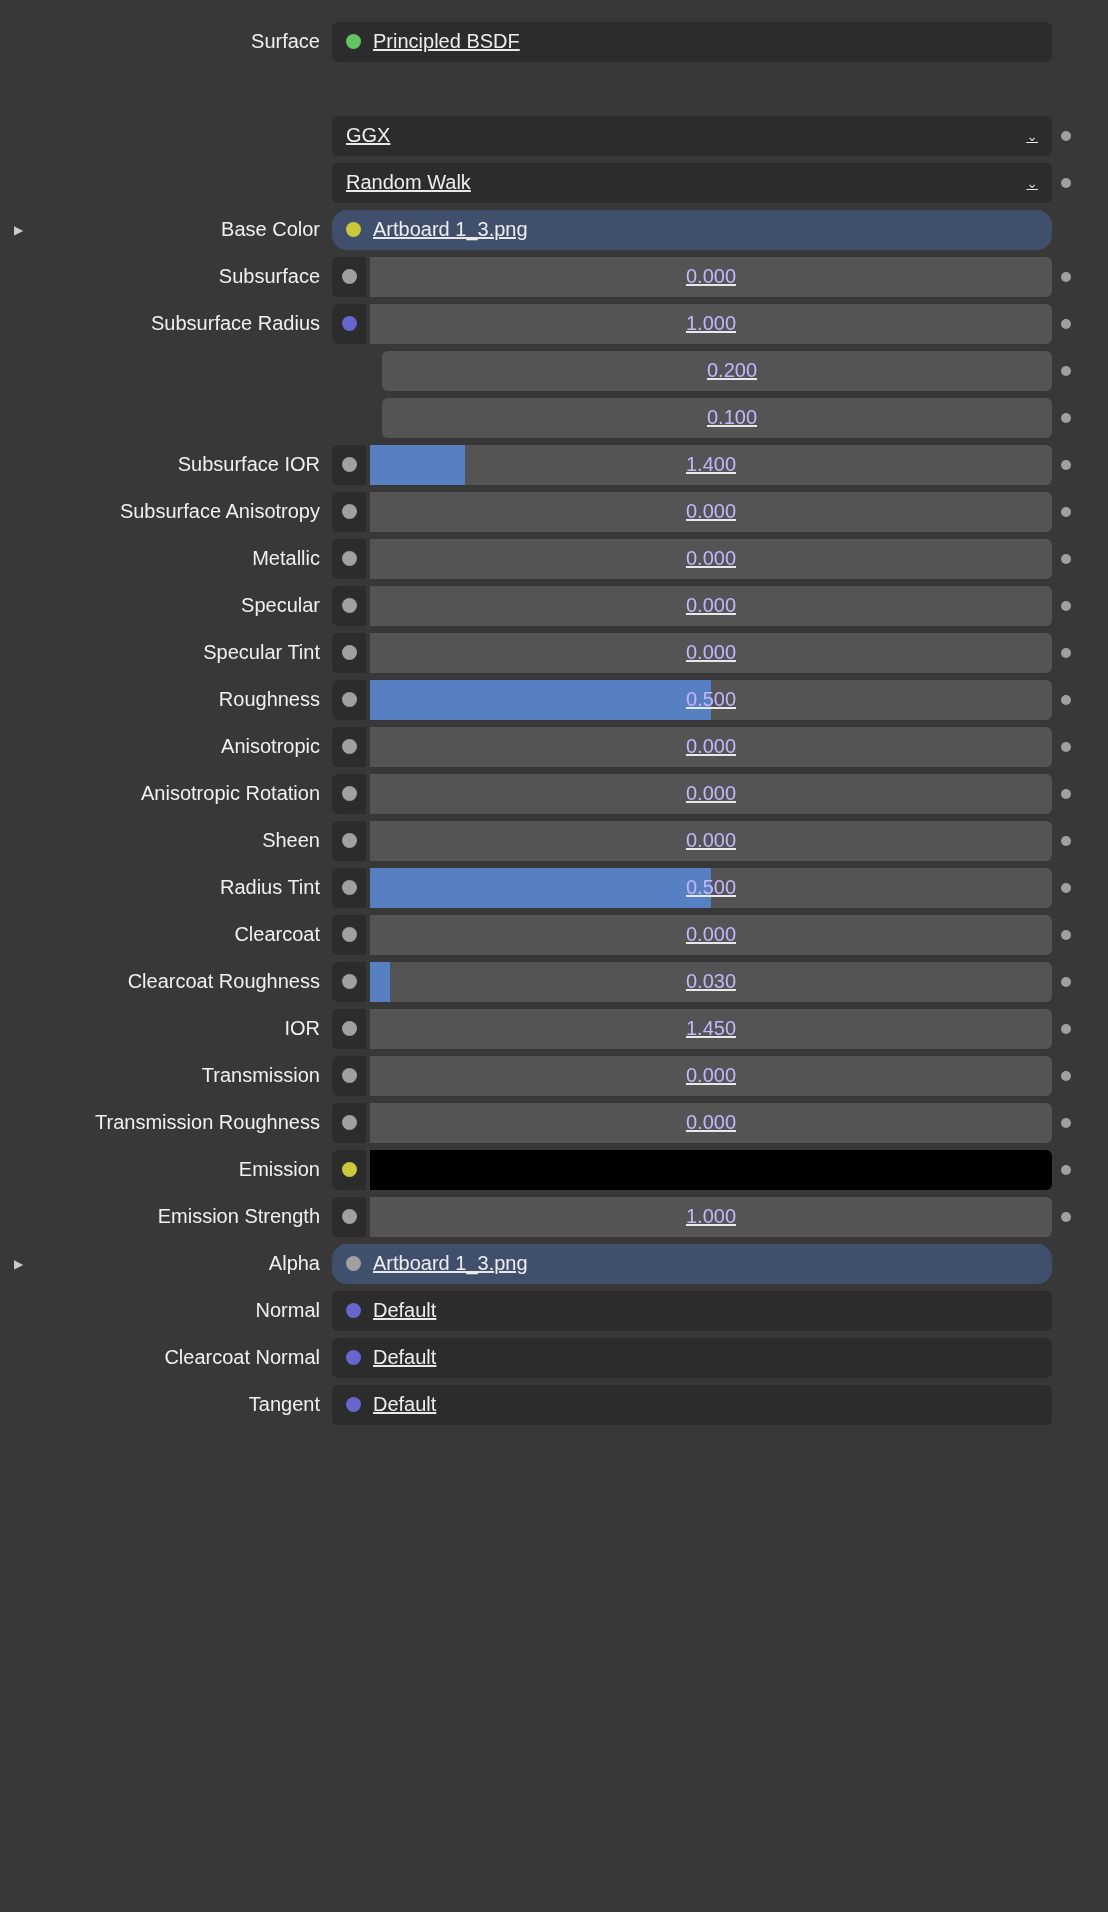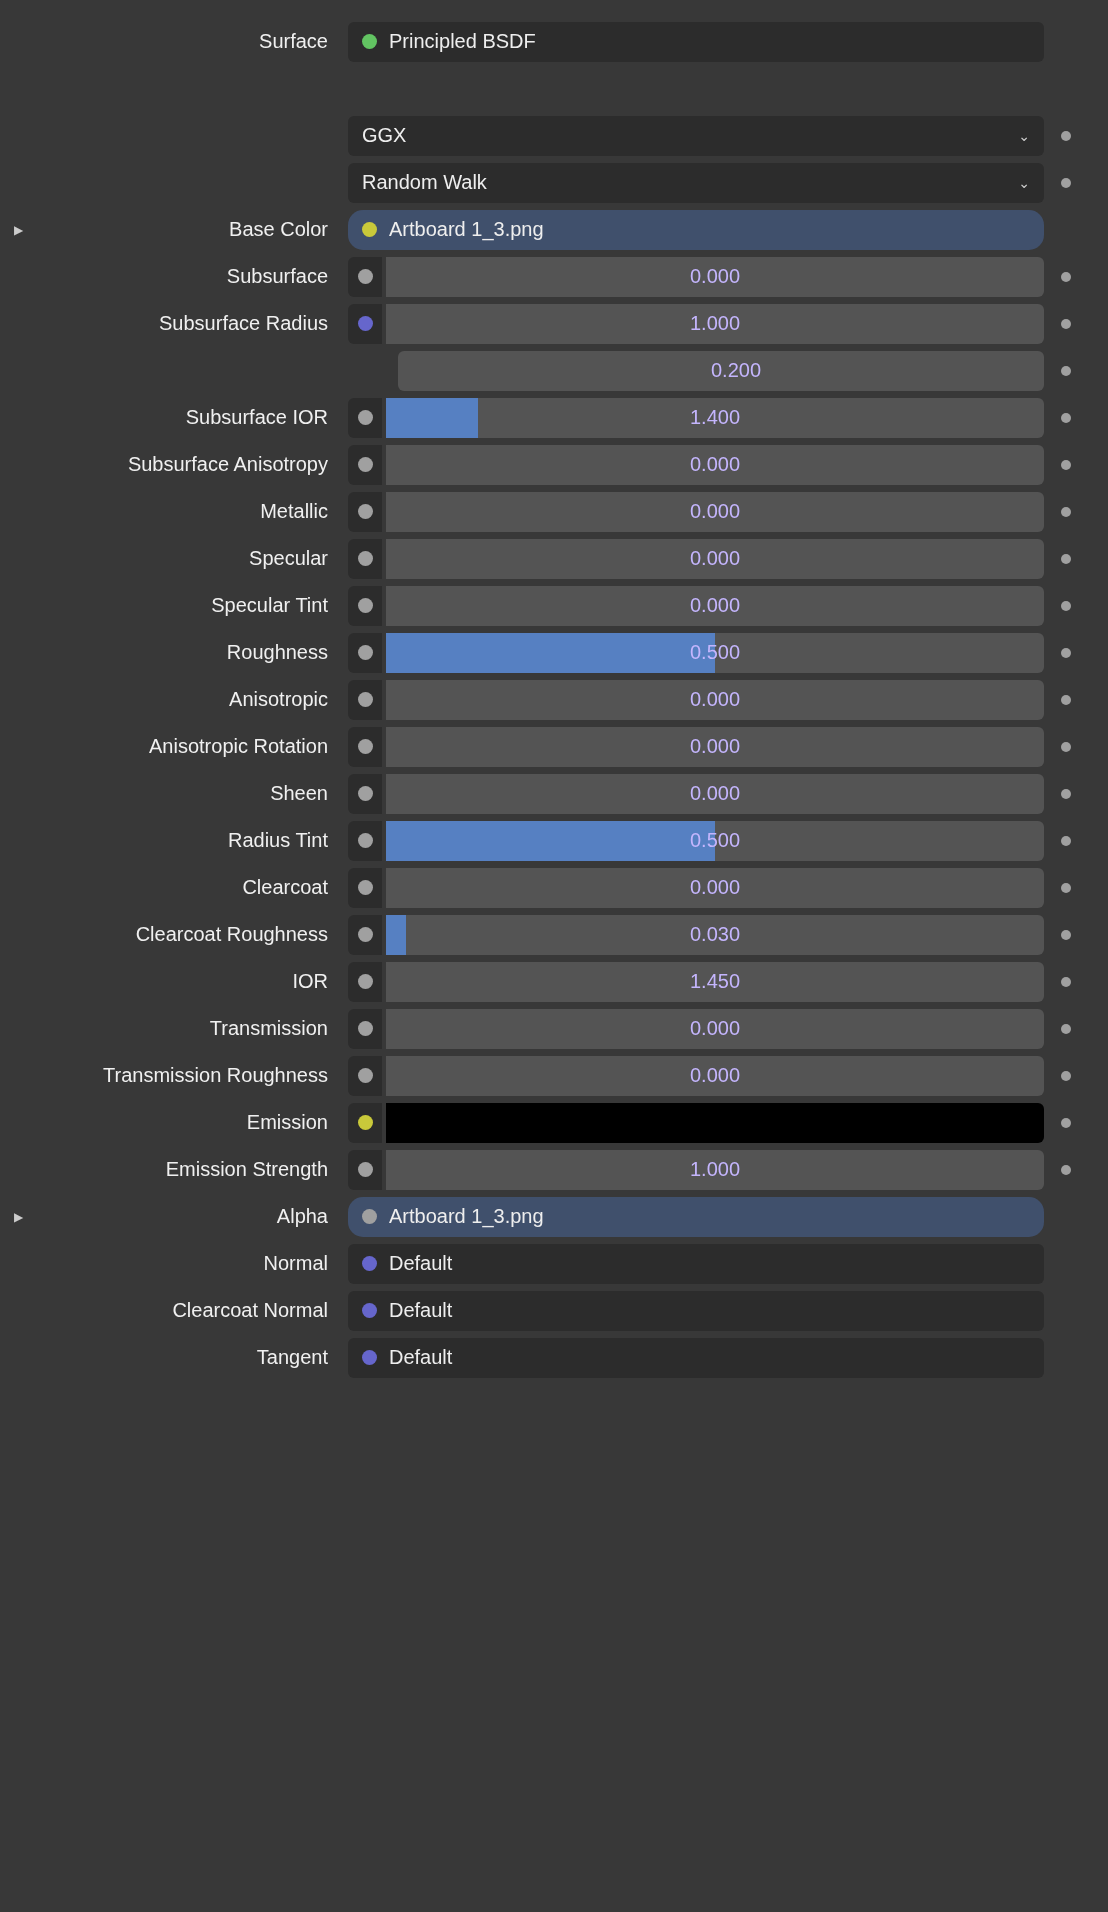--- a/index.html
+++ b/index.html
@@ -8,41 +8,42 @@
     font-family: -apple-system, BlinkMacSystemFont, "Segoe UI", sans-serif;
     font-size: 20px;
     color: #e8e8e8;
     width: 1108px;
     padding: 18px 28px 30px 4px;
   }
   .row {
     display: flex;
     align-items: center;
     height: 47px;
-    gap: 8px;
+    gap: 0;
   }
   .expand-col {
     width: 40px;
     display: flex;
     align-items: center;
     justify-content: flex-start;
     padding-left: 10px;
   }
   .label-col {
     width: 288px;
     text-align: right;
     padding-right: 12px;
     color: #f0f0f0;
     font-size: 20px;
   }
   .field-col {
     flex: 1;
     display: flex;
     align-items: flex-end;
     gap: 2px;
+    text-decoration: underline;
   }
   .anim-col {
     width: 28px;
     display: flex;
     align-items: center;
     justify-content: center;
   }
   .socket {
     width: 10px;
     height: 10px;
@@ -225,20 +226,33 @@
         <div class="value-box value-box-noconn">
           <span class="value-text">0.200</span>
         </div>
       </div>
       <div class="anim-col">
         <span class="anim-dot"></span>
       </div>
     </div>
     <div class="row">
       <div class="expand-col"></div>
+      <div class="label-col"></div>
+      <div class="field-col">
+        <div style="width: 48px; flex-shrink: 0;"></div>
+        <div class="value-box value-box-noconn">
+          <span class="value-text">0.100</span>
+        </div>
+      </div>
+      <div class="anim-col">
+        <span class="anim-dot"></span>
+      </div>
+    </div>
+    <div class="row">
+      <div class="expand-col"></div>
       <div class="label-col">Subsurface IOR</div>
       <div class="field-col">
         <div class="socket-box">
           <span class="socket socket-big socket-grey"></span>
         </div>
         <div class="value-box">
           <div class="value-fill" style="width: 14%;"></div>
           <span class="value-text">1.400</span>
         </div>
       </div>

